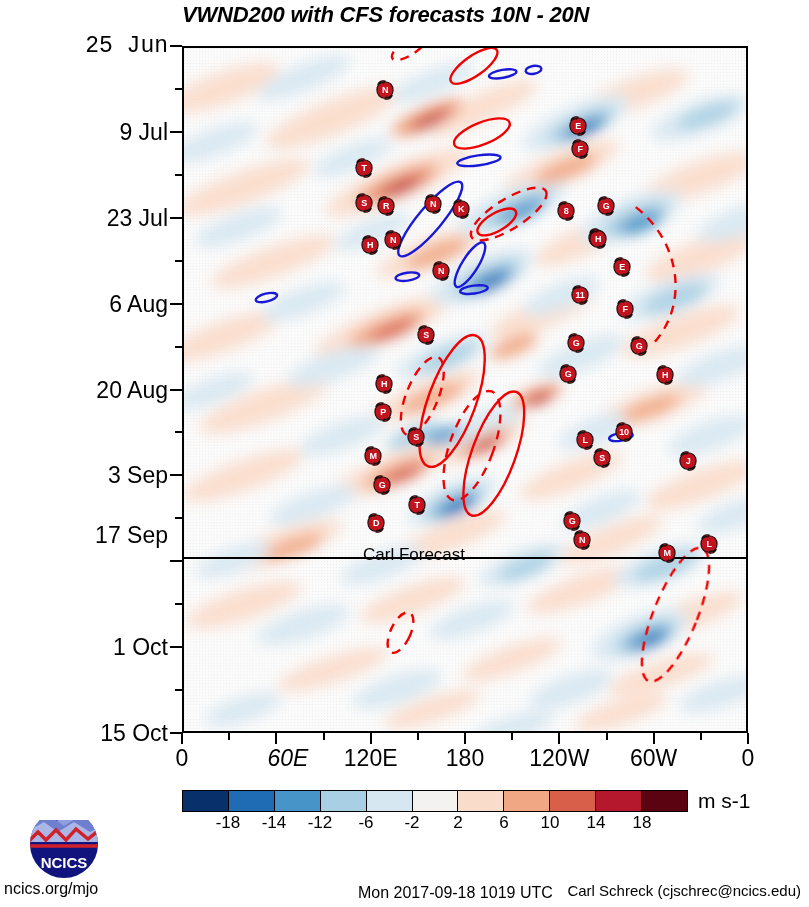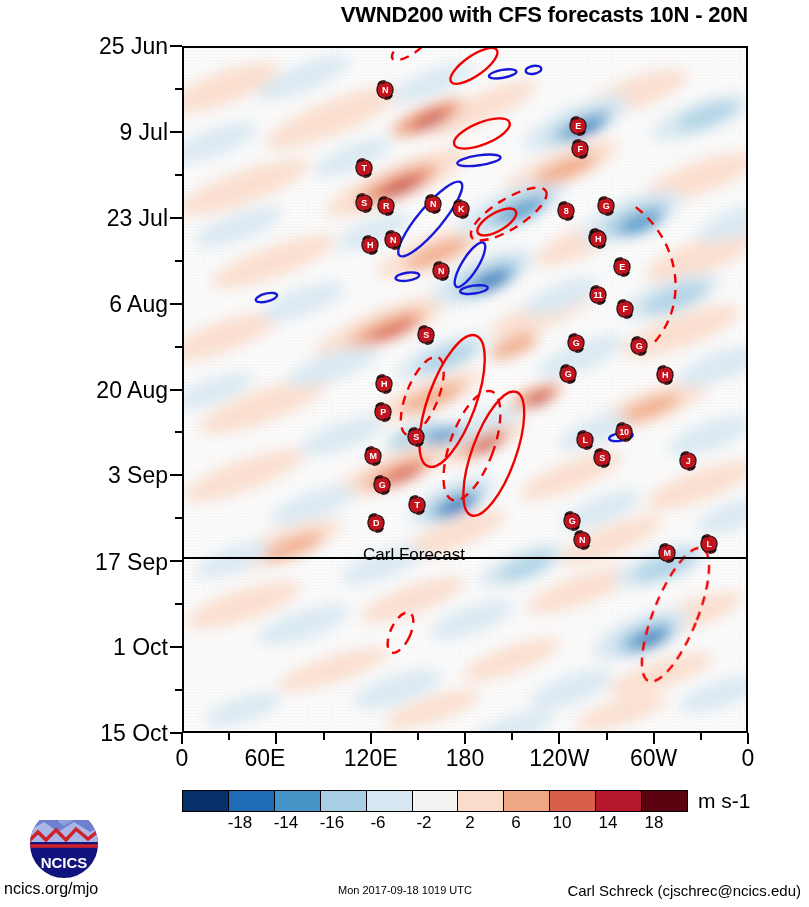--- a/index.html
+++ b/index.html
@@ -1,20 +1,20 @@
 <!DOCTYPE html>
 <html><head>
 <meta charset="utf-8">
 <style>
   html,body{margin:0;padding:0;background:#ffffff;}
   body{width:809px;height:907px;position:relative;overflow:hidden;
        font-family:"Liberation Sans",sans-serif;color:#000;}
 
-  #title{position:absolute;left:182px;top:2px;width:566px;text-align:right;
-         font-size:22px;font-weight:700;letter-spacing:-0.2px;white-space:nowrap;}
+  #title{position:absolute;left:182px;top:2px;width:566px;text-align:left;
+         font-size:22px;font-weight:700;letter-spacing:-0.2px;white-space:nowrap;font-style:italic;}
 
   
   #plot{position:absolute;left:182px;top:46px;width:566px;height:687px;
         border:2px solid #000;box-sizing:border-box;background:#fbfbfb;overflow:hidden;}
   #field{position:absolute;inset:0;}
   #field svg{display:block;width:100%;height:100%;}
 
   
   .ytick{position:absolute;right:0;width:12px;height:0;border-top:2px solid #000;}
   .ytick.minor{width:7px;border-top-width:2px;}
@@ -41,55 +41,55 @@
               display:flex;align-items:center;justify-content:center;
               color:#fff;font-size:9px;font-weight:700;line-height:1;
               letter-spacing:-0.3px;}
 
   
   #cbwrap{position:absolute;left:182px;top:790px;width:566px;height:26px;}
   #cbar{position:absolute;left:0;top:0;height:22px;width:506px;
         display:flex;border:1.4px solid #000;box-sizing:border-box;}
   #cbar div{flex:1 1 0;}
   #cbticks{position:absolute;left:0;top:23px;width:506px;height:22px;}
-  .cbt{position:absolute;font-size:17px;transform:translateX(-50%);white-space:nowrap;margin-left:12px;}
+  .cbt{position:absolute;font-size:17px;transform:translateX(-50%);white-space:nowrap;}
   #cbunit{position:absolute;left:516px;top:-1px;font-size:21px;white-space:nowrap;}
 
   
   #logo{position:absolute;left:18px;top:820px;width:93px;height:58px;}
   #urltxt{position:absolute;left:4px;top:880px;font-size:16px;}
-  #stamp{position:absolute;left:338px;top:884px;font-size:11px;}
+  #stamp{position:absolute;left:358px;top:884px;font-size:16px;}
   #author{position:absolute;right:8px;top:882px;font-size:15px;white-space:nowrap;}
 </style>
 </head>
 <body>
 
 <div id="title">VWND200 with CFS forecasts 10N - 20N</div>
 
 <div id="yaxis">
     <div class="ytick" style="top: -1px;"></div>
-    <div class="ylab" style="top: 0px;">25 Jun</div>
+    <div class="ylab" style="top: 0px; font-family: Liberation Mono, monospace;">25 Jun</div>
     <div class="ytick minor" style="top: 41.9375px;"></div>
     <div class="ytick" style="top: 84.875px;"></div>
     <div class="ylab" style="top: 85.875px; text-align: center;">9 Jul</div>
     <div class="ytick minor" style="top: 127.812px;"></div>
     <div class="ytick" style="top: 170.75px;"></div>
     <div class="ylab" style="top: 171.75px;">23 Jul</div>
     <div class="ytick minor" style="top: 213.688px;"></div>
     <div class="ytick" style="top: 256.625px;"></div>
     <div class="ylab" style="top: 257.625px;">6 Aug</div>
     <div class="ytick minor" style="top: 299.562px;"></div>
     <div class="ytick" style="top: 342.5px;"></div>
     <div class="ylab" style="top: 343.5px;">20 Aug</div>
     <div class="ytick minor" style="top: 385.438px;"></div>
     <div class="ytick" style="top: 428.375px;"></div>
     <div class="ylab" style="top: 429.375px;">3 Sep</div>
     <div class="ytick minor" style="top: 471.312px;"></div>
     <div class="ytick" style="top: 514.25px;"></div>
-    <div class="ylab" style="top: 516px;">17 Sep</div>
+    <div class="ylab" style="top: 489px;">17 Sep</div>
     <div class="ytick minor" style="top: 557.188px;"></div>
     <div class="ytick" style="top: 600.125px;"></div>
     <div class="ylab" style="top: 601.125px;">1 Oct</div>
     <div class="ytick minor" style="top: 643.062px;"></div>
     <div class="ytick" style="top: 686px;"></div>
     <div class="ylab" style="top: 687px;">15 Oct</div>
   </div>
 
 <div id="plot">
   <div id="field">
@@ -411,21 +411,21 @@
         <span>N</span>
       </div>
       <div class="storm" style="left: 438px; top: 219px;">
         <svg viewBox="0 0 19 21">
           <path d="M9.5 2.2 C14.6 2.2 17.6 6.0 17.6 10.5 C17.6 15.2 14.3 18.8 9.5 18.8 C4.6 18.8 1.4 15.2 1.4 10.5 C1.4 6.0 4.4 2.2 9.5 2.2 Z" fill="#c2141e" stroke="#111" stroke-width="1.1"></path>
           <path d="M9.5 1.6 C6.2 0.6 2.6 2.2 2.2 5.6 C3.6 3.3 6.4 2.6 8.2 3.6 Z" fill="#c2141e" stroke="#111" stroke-width="1.1"></path>
           <path d="M9.5 19.4 C12.8 20.4 16.4 18.8 16.8 15.4 C15.4 17.7 12.6 18.4 10.8 17.4 Z" fill="#c2141e" stroke="#111" stroke-width="1.1"></path>
         </svg>
         <span>E</span>
       </div>
-      <div class="storm" style="left: 414px; top: 247px; text-align: center;">
+      <div class="storm" style="left: 396px; top: 247px; text-align: center;">
         <svg viewBox="0 0 19 21">
           <path d="M9.5 2.2 C14.6 2.2 17.6 6.0 17.6 10.5 C17.6 15.2 14.3 18.8 9.5 18.8 C4.6 18.8 1.4 15.2 1.4 10.5 C1.4 6.0 4.4 2.2 9.5 2.2 Z" fill="#c2141e" stroke="#111" stroke-width="1.1"></path>
           <path d="M9.5 1.6 C6.2 0.6 2.6 2.2 2.2 5.6 C3.6 3.3 6.4 2.6 8.2 3.6 Z" fill="#c2141e" stroke="#111" stroke-width="1.1"></path>
           <path d="M9.5 19.4 C12.8 20.4 16.4 18.8 16.8 15.4 C15.4 17.7 12.6 18.4 10.8 17.4 Z" fill="#c2141e" stroke="#111" stroke-width="1.1"></path>
         </svg>
         <span>11</span>
       </div>
       <div class="storm" style="left: 441px; top: 261px;">
         <svg viewBox="0 0 19 21">
           <path d="M9.5 2.2 C14.6 2.2 17.6 6.0 17.6 10.5 C17.6 15.2 14.3 18.8 9.5 18.8 C4.6 18.8 1.4 15.2 1.4 10.5 C1.4 6.0 4.4 2.2 9.5 2.2 Z" fill="#c2141e" stroke="#111" stroke-width="1.1"></path>
@@ -595,21 +595,21 @@
         <span>L</span>
       </div>
     </div>
 </div>
 
 <div id="xaxis">
     <div class="xtick" style="left: -1px; bottom: auto; top: 0px;"></div>
     <div class="xlab" style="left: 0px; top: 12px;">0</div>
     <div class="xtick minor" style="left: 46.1667px; bottom: auto; top: 0px;"></div>
     <div class="xtick" style="left: 93.3333px; bottom: auto; top: 0px;"></div>
-    <div class="xlab" style="left: 83px; top: 12px;">60E</div>
+    <div class="xlab" style="left: 106px; top: 12px; font-style: italic;">60E</div>
     <div class="xtick minor" style="left: 140.5px; bottom: auto; top: 0px;"></div>
     <div class="xtick" style="left: 187.667px; bottom: auto; top: 0px;"></div>
     <div class="xlab" style="left: 188.667px; top: 12px;">120E</div>
     <div class="xtick minor" style="left: 234.833px; bottom: auto; top: 0px;"></div>
     <div class="xtick" style="left: 282px; bottom: auto; top: 0px;"></div>
     <div class="xlab" style="left: 283px; top: 12px;">180</div>
     <div class="xtick minor" style="left: 329.167px; bottom: auto; top: 0px;"></div>
     <div class="xtick" style="left: 376.333px; bottom: auto; top: 0px;"></div>
     <div class="xlab" style="left: 377.333px; top: 12px;">120W</div>
     <div class="xtick minor" style="left: 423.5px; bottom: auto; top: 0px;"></div>
@@ -630,21 +630,21 @@
       <div style="background: rgb(244, 242, 240); border-left: 1.2px solid rgb(0, 0, 0);"></div>
       <div style="background: rgb(250, 220, 203); border-left: 1.2px solid rgb(0, 0, 0);"></div>
       <div style="background: rgb(240, 168, 132); border-left: 1.2px solid rgb(0, 0, 0);"></div>
       <div style="background: rgb(216, 96, 75); border-left: 1.2px solid rgb(0, 0, 0);"></div>
       <div style="background: rgb(181, 23, 44); border-left: 1.2px solid rgb(0, 0, 0);"></div>
       <div style="background: rgb(92, 3, 18); border-left: 1.2px solid rgb(0, 0, 0);"></div>
     </div>
   <div id="cbticks">
       <div class="cbt" style="left: 46px;">-18</div>
       <div class="cbt" style="left: 92px;">-14</div>
-      <div class="cbt" style="left: 138px;">-16</div>
+      <div class="cbt" style="left: 138px;">-12</div>
       <div class="cbt" style="left: 184px;">-6</div>
       <div class="cbt" style="left: 230px;">-2</div>
       <div class="cbt" style="left: 276px;">2</div>
       <div class="cbt" style="left: 322px;">6</div>
       <div class="cbt" style="left: 368px;">10</div>
       <div class="cbt" style="left: 414px;">14</div>
       <div class="cbt" style="left: 460px;">18</div>
     </div>
   <div id="cbunit">m s-1</div>
 </div>

